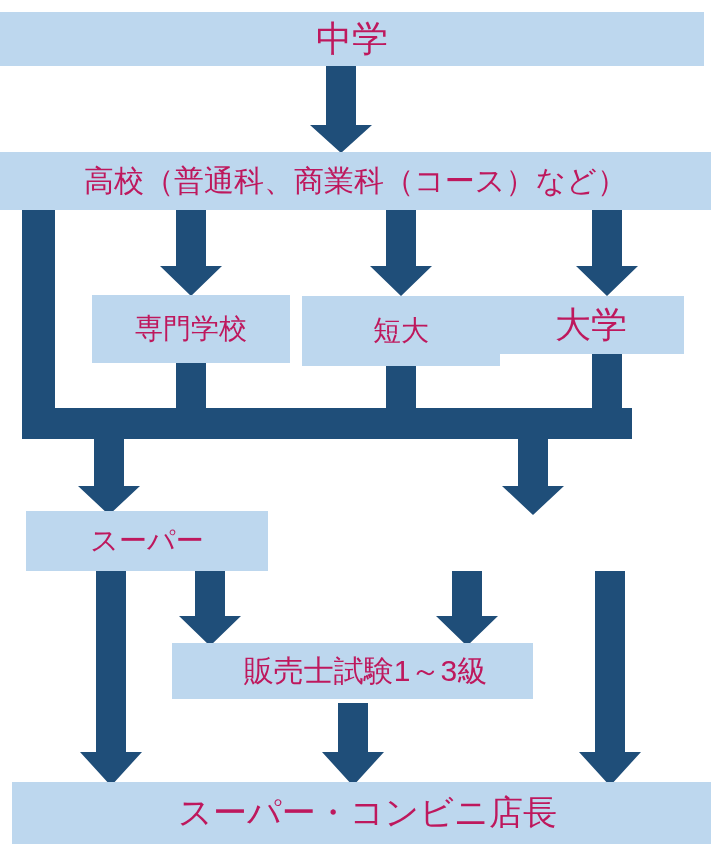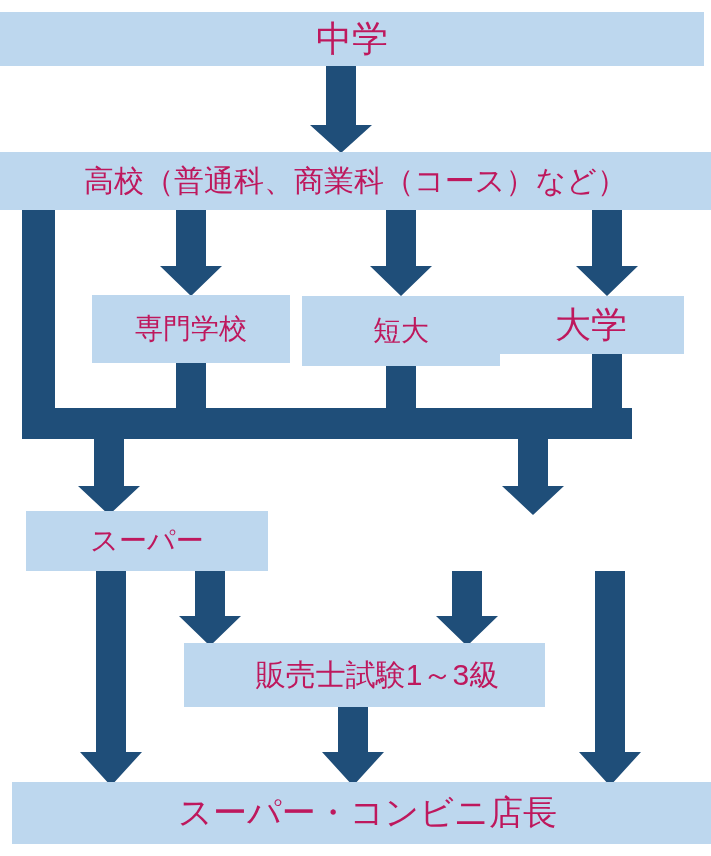--- a/index.html
+++ b/index.html
@@ -98,21 +98,21 @@
 
   <div class="node" style="left:498px; top:296px; width:186px; height:58px; background:#bdd7ee; font-size:36px;">
     <span class="node-label">大学</span>
   </div>
 
   <div class="node" style="left:26px; top:511px; width:242px; height:60px; background:#bdd7ee; font-size:28px;">
     <span class="node-label">スーパー</span>
   </div>
 
 
-  <div class="node" style="left:184px; top:643px; width:361px; height:64px; background:#bdd7ee; font-size:30px;padding-left:26px;">
+  <div class="node" style="left:172px; top:643px; width:361px; height:56px; background:#bdd7ee; font-size:30px;padding-left:26px;">
     <span class="node-label">販売士試験1～3級</span>
   </div>
 
   <div class="node" style="left:0px; top:782px; width:711px; height:62px; background:#bdd7ee; font-size:34px;margin-left:12px;">
     <span class="node-label">スーパー・コンビニ店長</span>
   </div>
 
 </div>
 
 </body></html>

